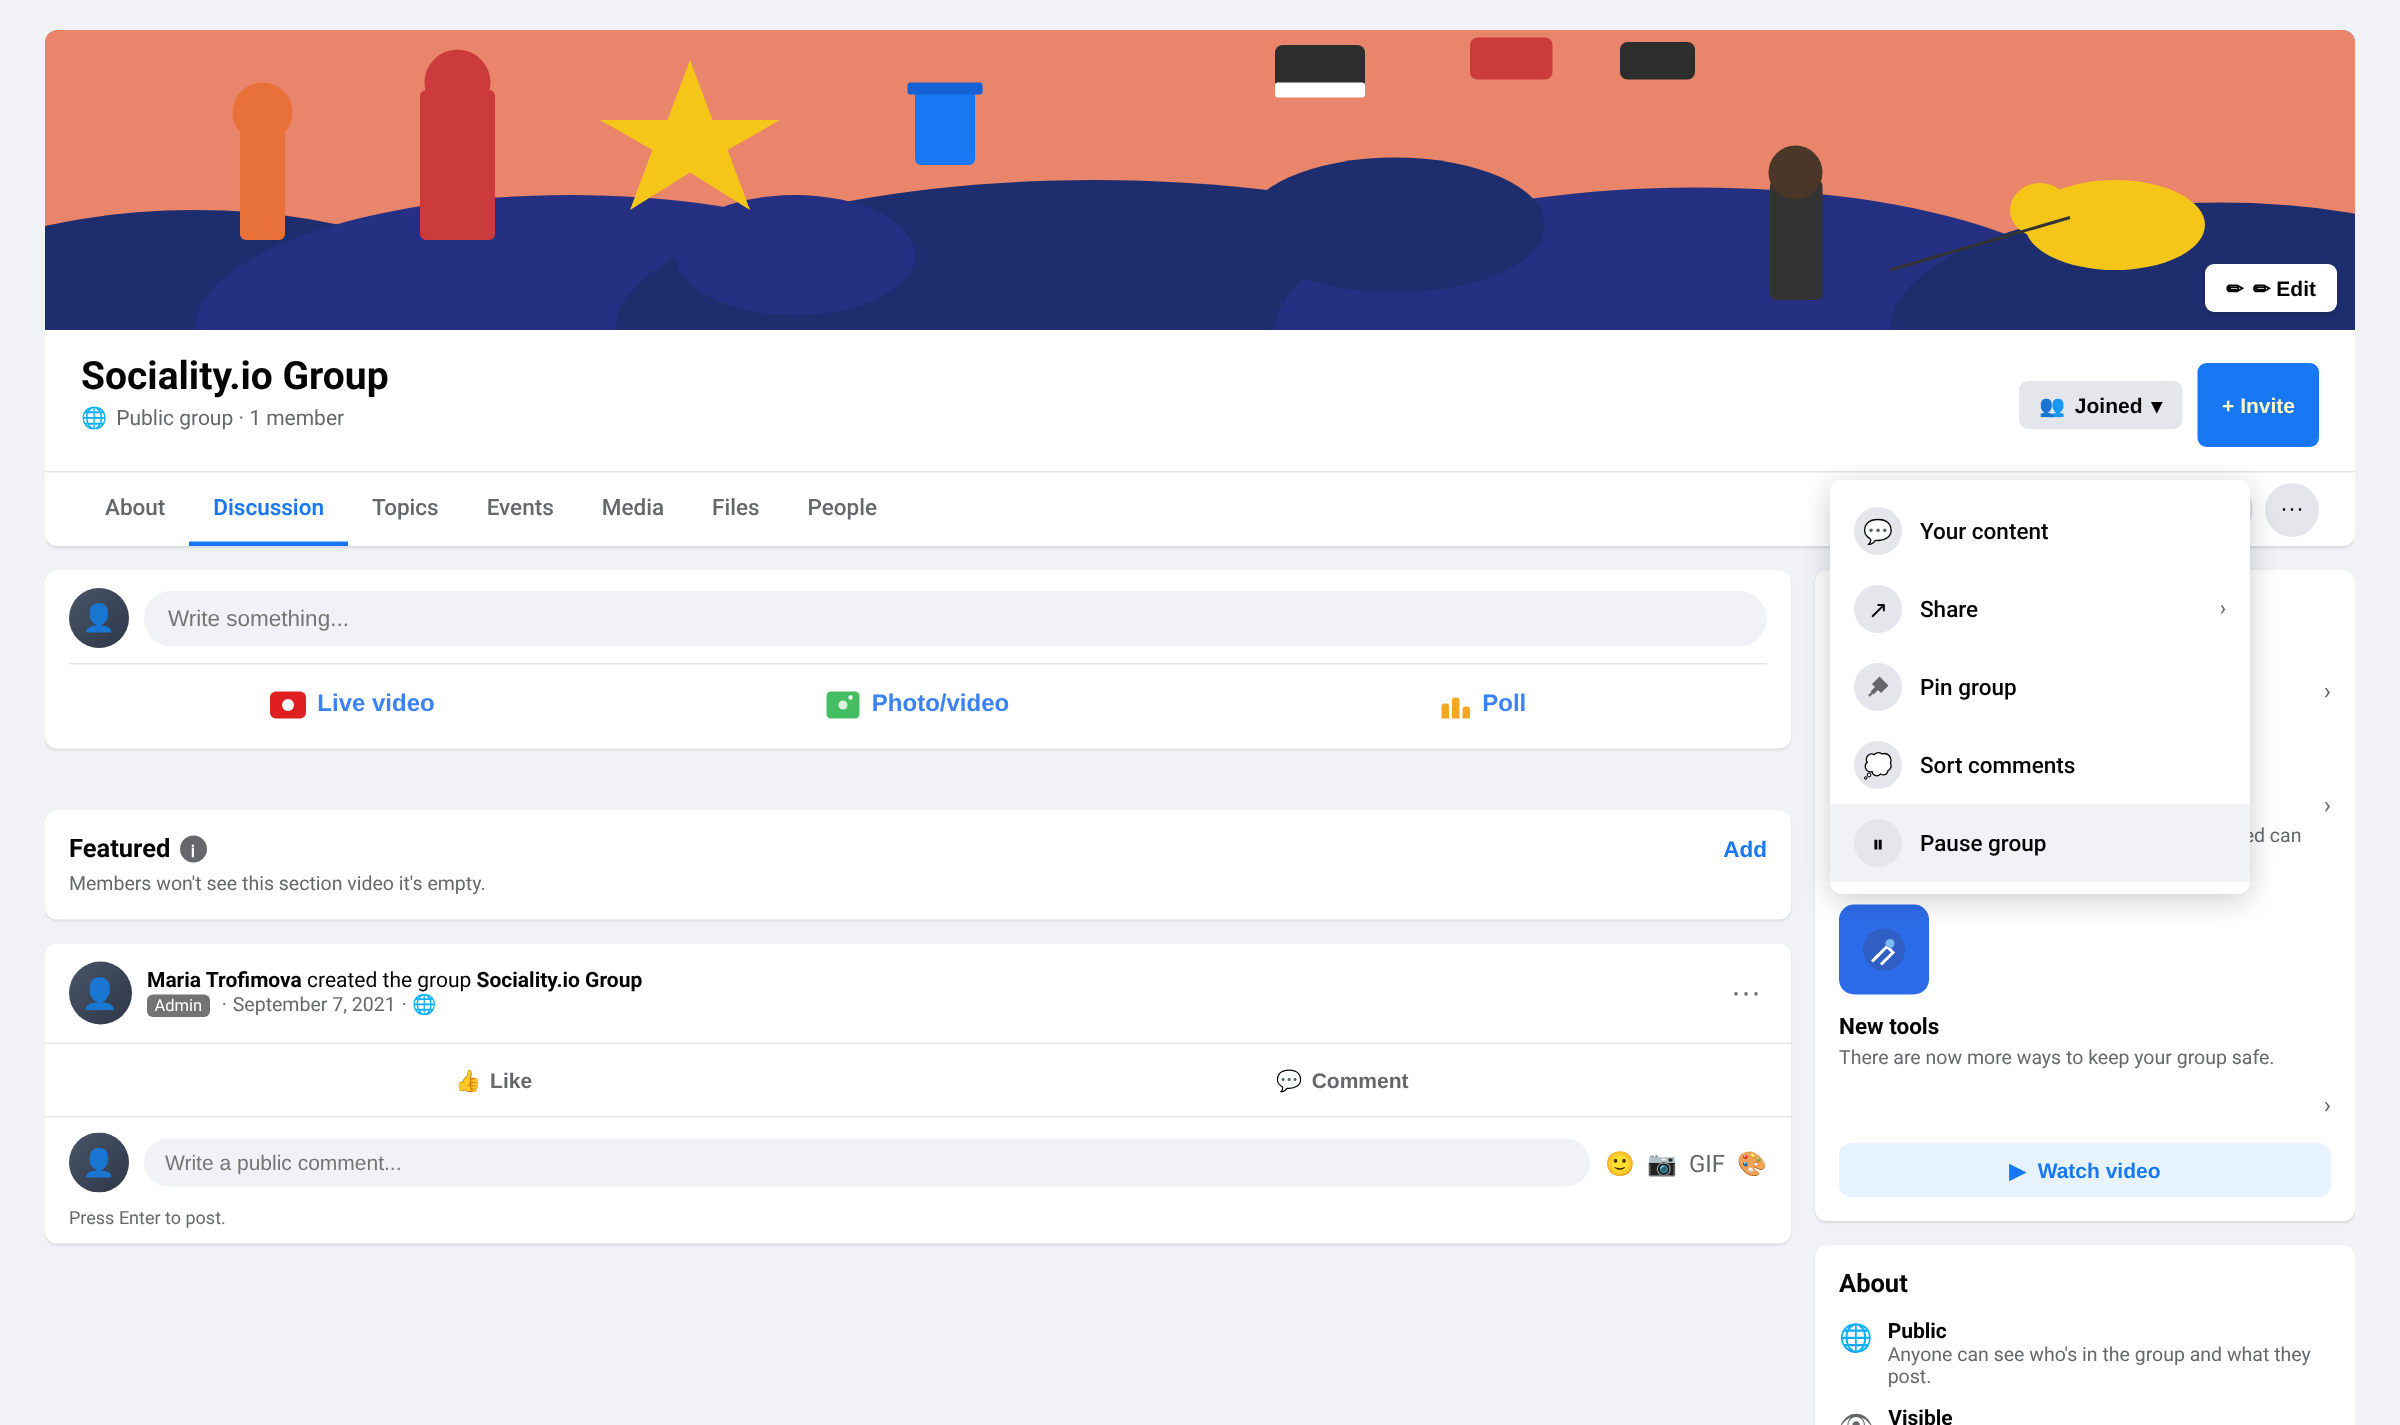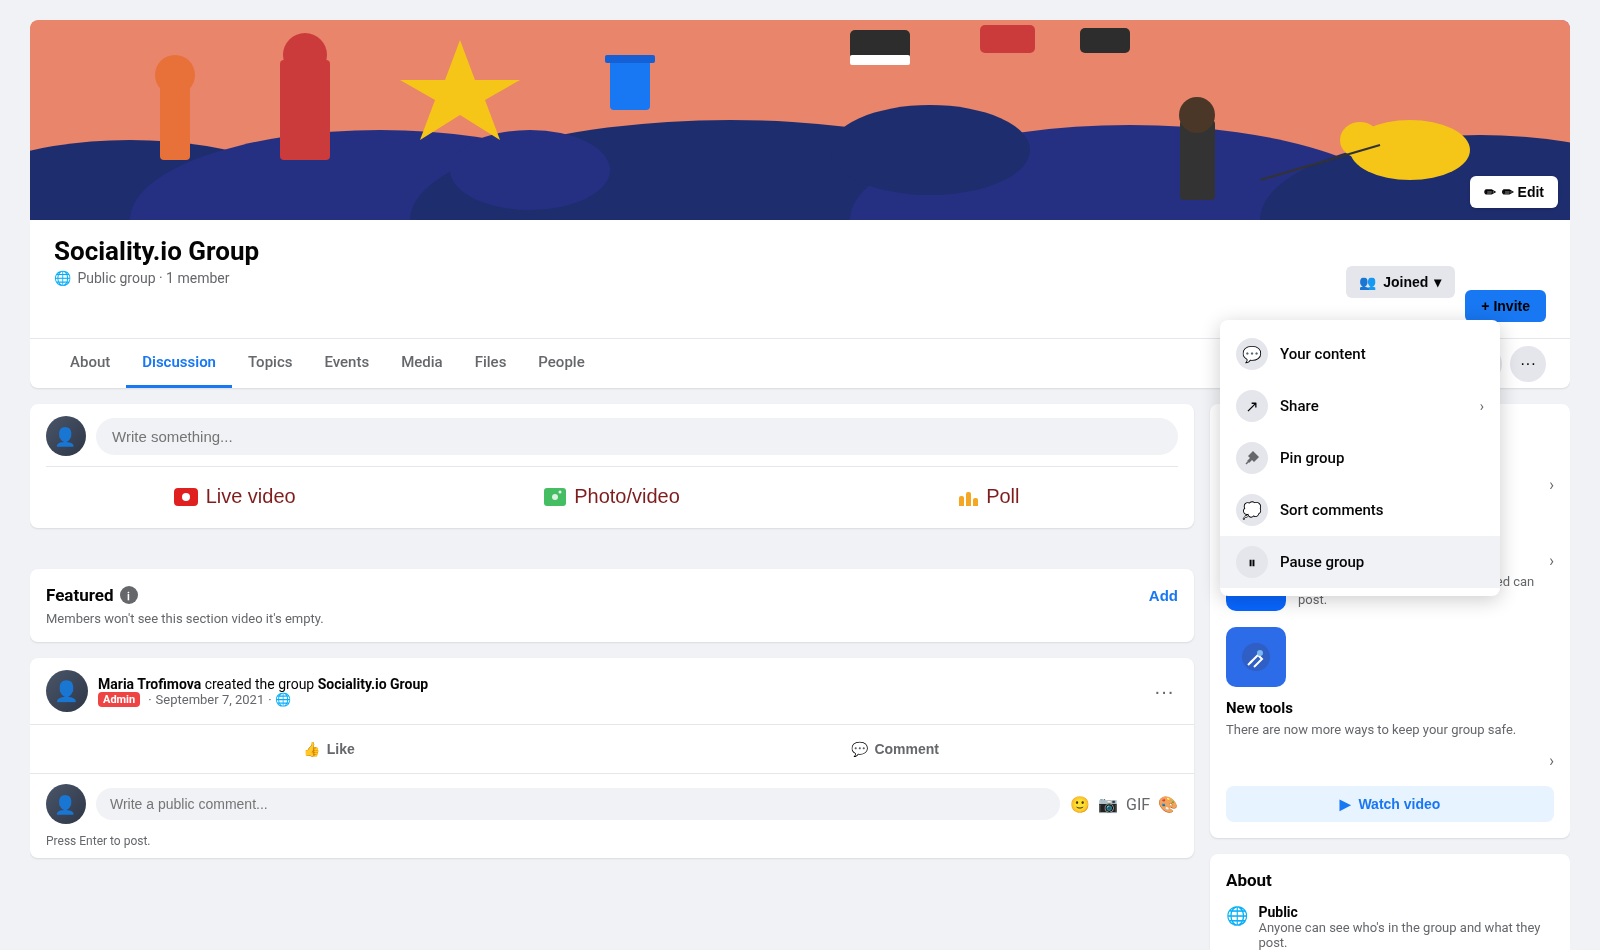--- a/index.html
+++ b/index.html
@@ -86,29 +86,28 @@
       cursor: pointer;
       display: flex;
       align-items: center;
       gap: 6px;
       color: #050505;
     }
     .btn-invite {
       background: #1877f2;
       border: none;
       border-radius: 6px;
-      padding: 8px 16px;
+      padding: 20px 16px;
       font-size: 14px;
       font-weight: 600;
       cursor: pointer;
-      color: #000000;
+      color: #fef9c3;
       display: flex;
       align-items: center;
       gap: 6px;
-      margin-top: 48px;
     }
     .nav-tabs-row {
       border-top: 1px solid #e4e6eb;
       padding: 0 24px;
       display: flex;
       align-items: center;
       justify-content: space-between;
     }
     .nav-tabs {
       display: flex;
@@ -215,23 +214,23 @@
     }
     .post-action-btn {
       flex: 1;
       display: flex;
       align-items: center;
       justify-content: center;
       gap: 8px;
       padding: 8px;
       border-radius: 8px;
       cursor: pointer;
-      font-size: 20px;
-      font-weight: 400;
-      color: #7f1d1d;
+      font-size: 16px;
+      font-weight: 700;
+      color: #3b82f6;
       background: none;
       border: none;
     }
     .live-icon {
       width: 24px;
       height: 18px;
       background: #e02020;
       border-radius: 4px;
       display: flex;
       align-items: center;
@@ -335,24 +334,24 @@
       align-items: center;
       justify-content: center;
       color: #fff;
       font-size: 20px;
     }
     .post-author-info { flex: 1; }
     .post-author-name { font-size: 14px; color: #050505; }
     .post-author-name strong { font-weight: 700; }
     .post-author-tag {
       display: inline-block;
-      background: #ef4444;
+      background: #737373;
       color: #fff;
       font-size: 11px;
-      font-weight: 700;
+      font-weight: 400;
       border-radius: 4px;
       padding: 1px 5px;
       margin-right: 4px;
     }
     .post-meta {
       font-size: 13px;
       color: #65676b;
       display: flex;
       align-items: center;
       gap: 4px;

